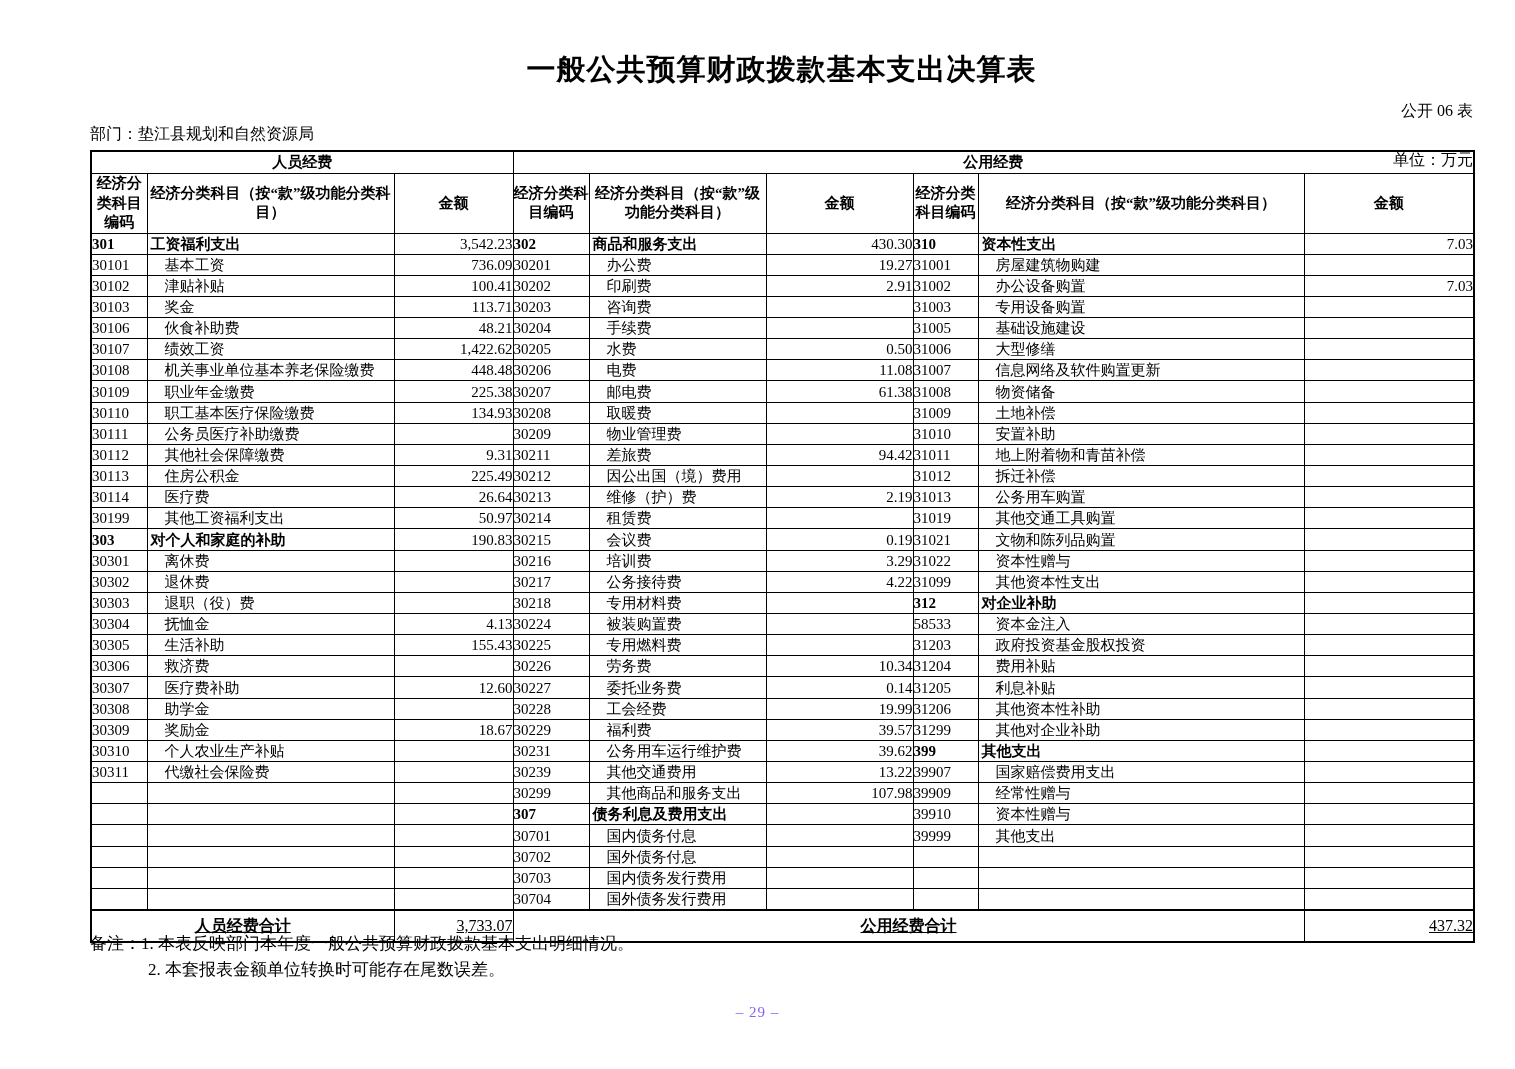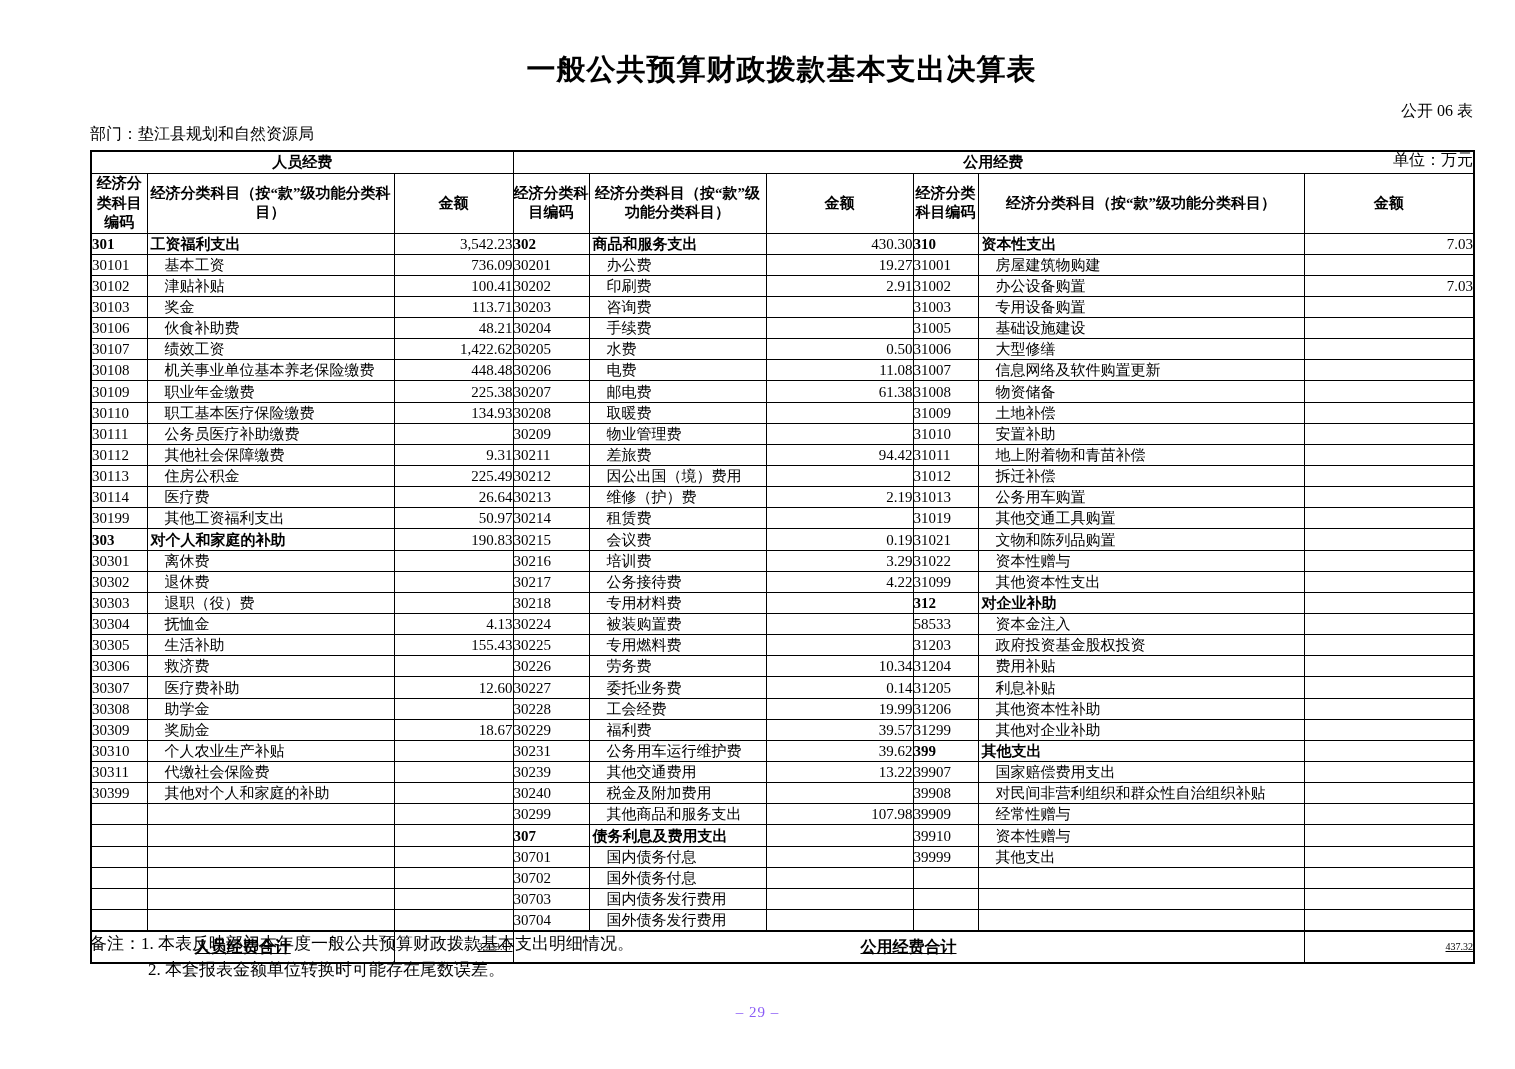--- a/index.html
+++ b/index.html
@@ -30,21 +30,21 @@
   }
   tr.data-row td{height:20.15px;font-size:15px;line-height:20px;white-space:nowrap;}
   td.code{padding-left:3px;text-align:left;}
   td.code.cat{font-weight:bold;}
   td.subj{text-align:left;}
   td.subj.sub{padding-left:17px;}
   td.subj.cat{font-weight:bold;padding-left:3px;}
   td.amt{text-align:right;padding-right:4px;}
   tr.total td{height:30px;line-height:30px;border-top:2px solid #000;text-decoration:underline;}
   td.tlabel{font-weight:bold;text-align:center;font-size:16px;white-space:nowrap;}
-  td.tamt{font-size:10px;}
+  td.tamt{font-size:16px;}
 
   .notes{position:absolute;left:90px;top:931px;font-size:17px;line-height:26px;}
   .note-line2{padding-left:58px;}
   .pageno{
     position:absolute;top:1004px;left:0;width:100%;text-align:center;
     font-size:15px;letter-spacing:1px;
   }
 </style>
 </head>
 <body>
@@ -362,31 +362,20 @@
         <td class="subj sub">代缴社会保险费</td>
         <td class="amt"></td>
         <td class="code">30239</td>
         <td class="subj sub">其他交通费用</td>
         <td class="amt">13.22</td>
         <td class="code">39907</td>
         <td class="subj sub">国家赔偿费用支出</td>
         <td class="amt"></td>
       </tr>
       <tr class="data-row">
-        <td class="code">30399</td>
-        <td class="subj sub">其他对个人和家庭的补助</td>
-        <td class="amt"></td>
-        <td class="code">30240</td>
-        <td class="subj sub">税金及附加费用</td>
-        <td class="amt"></td>
-        <td class="code">39908</td>
-        <td class="subj sub">对民间非营利组织和群众性自治组织补贴</td>
-        <td class="amt"></td>
-      </tr>
-      <tr class="data-row">
         <td class="code"></td>
         <td class="subj sub"></td>
         <td class="amt"></td>
         <td class="code">30299</td>
         <td class="subj sub">其他商品和服务支出</td>
         <td class="amt">107.98</td>
         <td class="code">39909</td>
         <td class="subj sub">经常性赠与</td>
         <td class="amt"></td>
       </tr>

